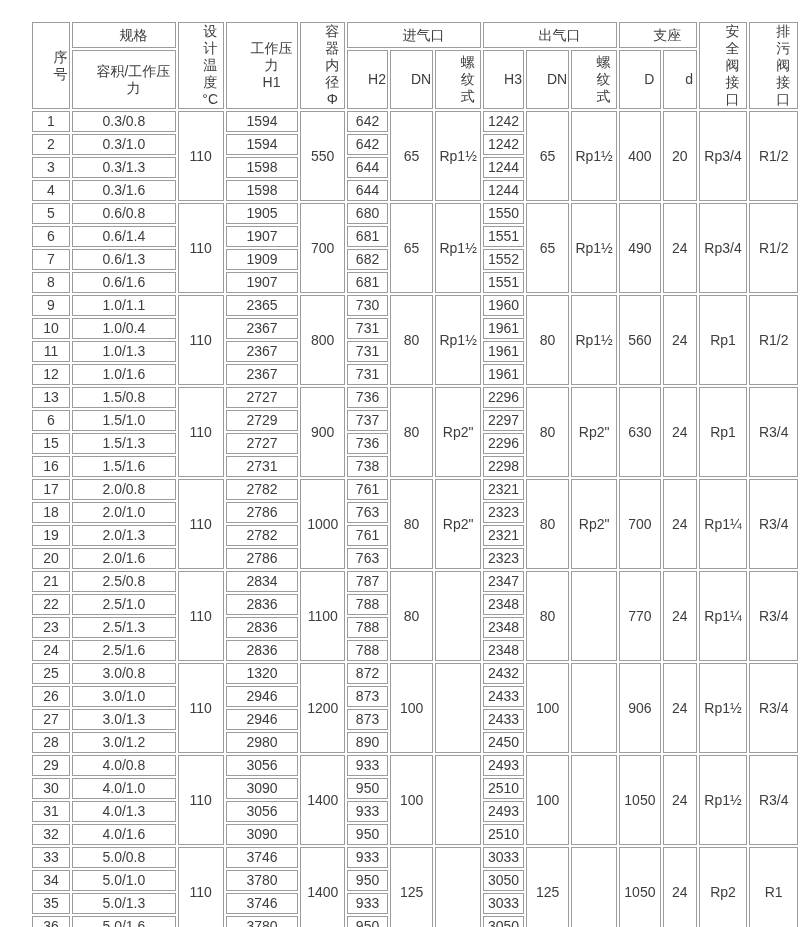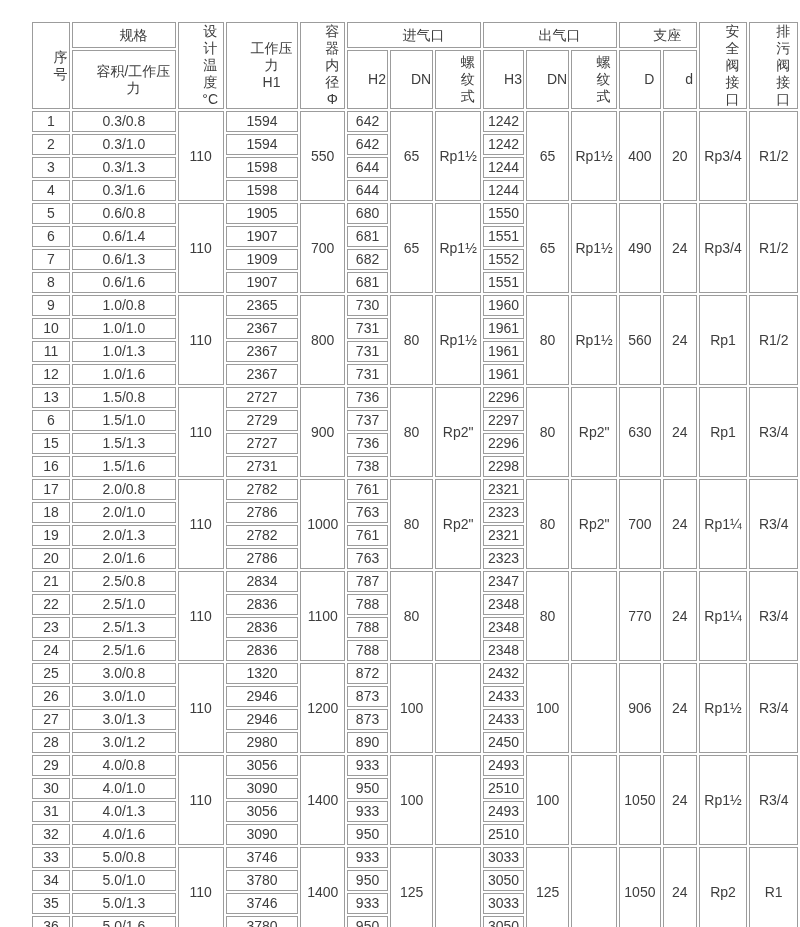--- a/index.html
+++ b/index.html
@@ -156,38 +156,38 @@
         </tr>
         <tr>
           <td>8</td>
           <td>0.6/1.6</td>
           <td>1907</td>
           <td>681</td>
           <td>1551</td>
         </tr>
         <tr>
           <td>9</td>
-          <td>1.0/0.8</td>
+          <td>1.0/1.1</td>
           <td rowspan="4">110</td>
           <td>2365</td>
           <td rowspan="4">800</td>
           <td>730</td>
           <td rowspan="4">80</td>
           <td rowspan="4">Rp1½</td>
           <td>1960</td>
           <td rowspan="4">80</td>
           <td rowspan="4">Rp1½</td>
           <td rowspan="4">560</td>
           <td rowspan="4">24</td>
           <td rowspan="4">Rp1</td>
           <td rowspan="4">R1/2</td>
         </tr>
         <tr>
           <td>10</td>
-          <td>1.0/1.0</td>
+          <td>1.0/0.4</td>
           <td>2367</td>
           <td>731</td>
           <td>1961</td>
         </tr>
         <tr>
           <td>11</td>
           <td>1.0/1.3</td>
           <td>2367</td>
           <td>731</td>
           <td>1961</td>

